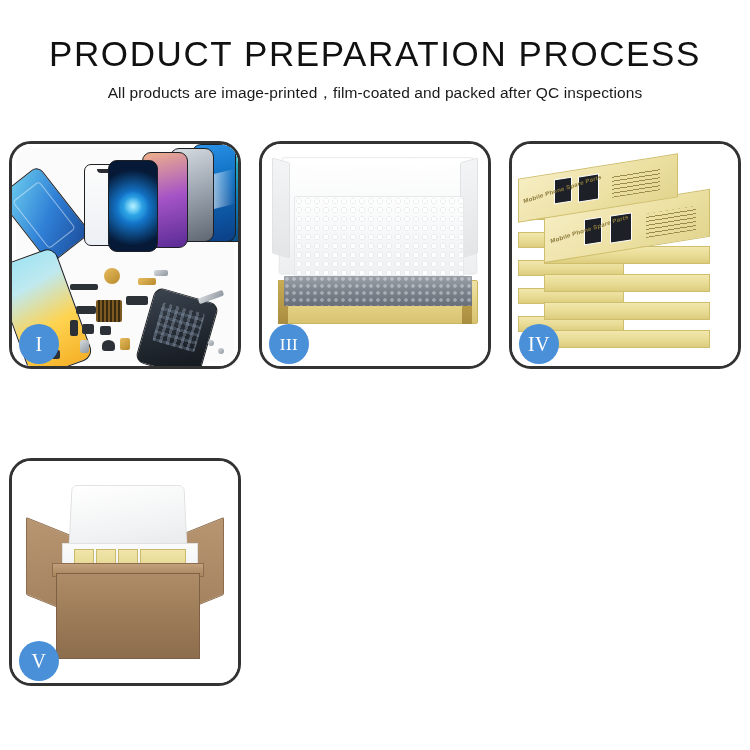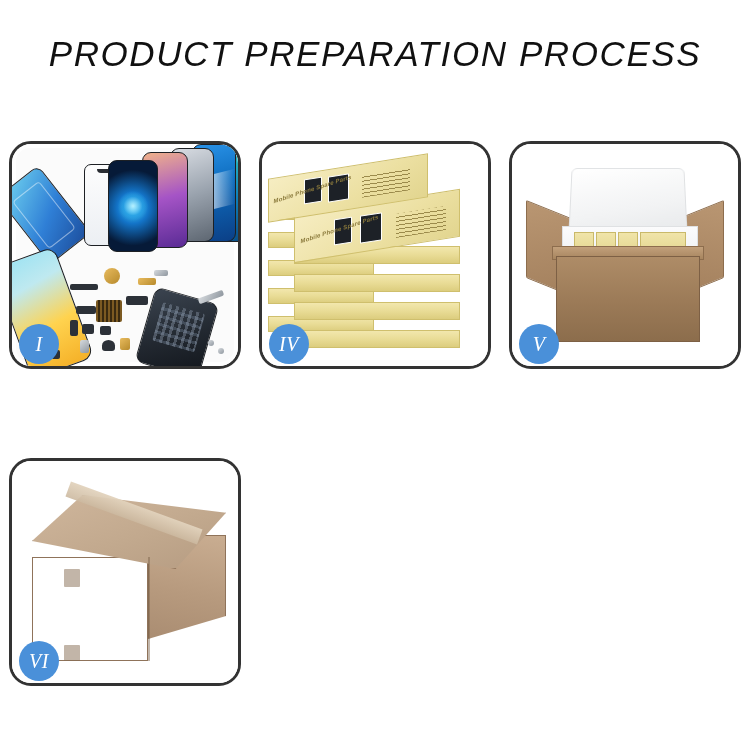--- a/index.html
+++ b/index.html
@@ -2,21 +2,21 @@
 <html><head>
 <meta charset="utf-8">
 <style>
   * { box-sizing: border-box; margin: 0; padding: 0; }
   html, body {
     width: 750px; height: 750px;
     background: #ffffff;
     font-family: "Liberation Sans", sans-serif;
     overflow: hidden;
   }
-  .page { position: relative; width: 750px; height: 750px; background: #fff; font-style: italic; }
+  .page { position: relative; width: 750px; height: 750px; background: #fff; }
 
   
   .header { position: absolute; top: 0; left: 0; width: 750px; text-align: center; }
   .title {
     margin-top: 36px;
     font-size: 35px;
     font-weight: 500;
     letter-spacing: 1.6px;
     color: #111111;
     font-family: "Liberation Sans", sans-serif;
@@ -357,20 +357,21 @@
   .p6-seam-v { position:absolute; background: rgba(120,96,72,.45); }
   .p6-tab { position:absolute; background: rgba(134,108,82,.5); border-radius:1px; }
 </style>
 </head>
 <body>
 
 <div class="page">
 
   <div class="header">
     <div class="title">PRODUCT PREPARATION PROCESS</div>
+    <div class="subtitle">All products are image-printed，film-coated and packed after QC inspections</div>
   </div>
 
   <div class="grid">
 
     <div class="panel">
       <div class="panel-clip">
         <div class="panel-photo">
           <div class="p1-bg"></div>
           <div class="phone ph-teal"></div>
           <div class="phone ph-cyan"></div>
@@ -397,20 +398,35 @@
           <div class="chip silver" style="left:186px;top:150px;width:26px;height:6px;transform:rotate(-20deg);"></div>
           <div class="chip silver" style="left:196px;top:196px;width:6px;height:6px;border-radius:50%;"></div>
           <div class="chip silver" style="left:206px;top:204px;width:6px;height:6px;border-radius:50%;"></div>
           <div class="chip" style="left:34px;top:206px;width:14px;height:9px;"></div>
         </div>
       </div>
       <div class="badge">I</div>
     </div>
 
 
+    <div class="panel">
+      <div class="panel-clip">
+        <div class="panel-photo">
+          <div class="p3-lid"></div>
+          <div class="p3-lidflap-l"></div>
+          <div class="p3-lidflap-r"></div>
+          <div class="p3-foam"></div>
+          <div class="p3-tray"></div>
+          <div class="p3-tray-lip-l"></div>
+          <div class="p3-tray-lip-r"></div>
+          <div class="p3-tray-inner"></div>
+        </div>
+      </div>
+      <div class="badge small">III</div>
+    </div>
 
     <div class="panel">
       <div class="panel-clip">
         <div class="panel-photo p4">
 
           <div class="p4-box" style="left:6px;top:60px;width:106px;height:16px;"></div>
           <div class="p4-box" style="left:6px;top:88px;width:106px;height:16px;"></div>
           <div class="p4-box" style="left:6px;top:116px;width:106px;height:16px;"></div>
           <div class="p4-box" style="left:6px;top:144px;width:106px;height:16px;"></div>
           <div class="p4-box" style="left:6px;top:172px;width:106px;height:16px;"></div>
@@ -447,29 +463,15 @@
           <div class="p5-yellow" style="left:84px;width:20px;height:34px;"></div>
           <div class="p5-yellow" style="left:106px;width:20px;height:34px;"></div>
           <div class="p5-yellow" style="left:128px;width:46px;height:34px;"></div>
           <div class="p5-carton-lip"></div>
           <div class="p5-carton"></div>
         </div>
       </div>
       <div class="badge">V</div>
     </div>
 
-    <div class="panel">
-      <div class="panel-clip">
-        <div class="panel-photo">
-          <div class="p6-front"></div>
-          <div class="p6-side"></div>
-          <div class="p6-top"></div>
-          <div class="p6-tape"></div>
-          <div class="p6-seam-v" style="left:136px;bottom:22px;width:1.5px;height:104px;"></div>
-          <div class="p6-tab" style="left:52px;bottom:96px;width:16px;height:18px;"></div>
-          <div class="p6-tab" style="left:52px;bottom:22px;width:16px;height:16px;"></div>
-        </div>
-      </div>
-      <div class="badge">VI</div>
-    </div>
 
   </div>
 </div>
 
 </body></html>

